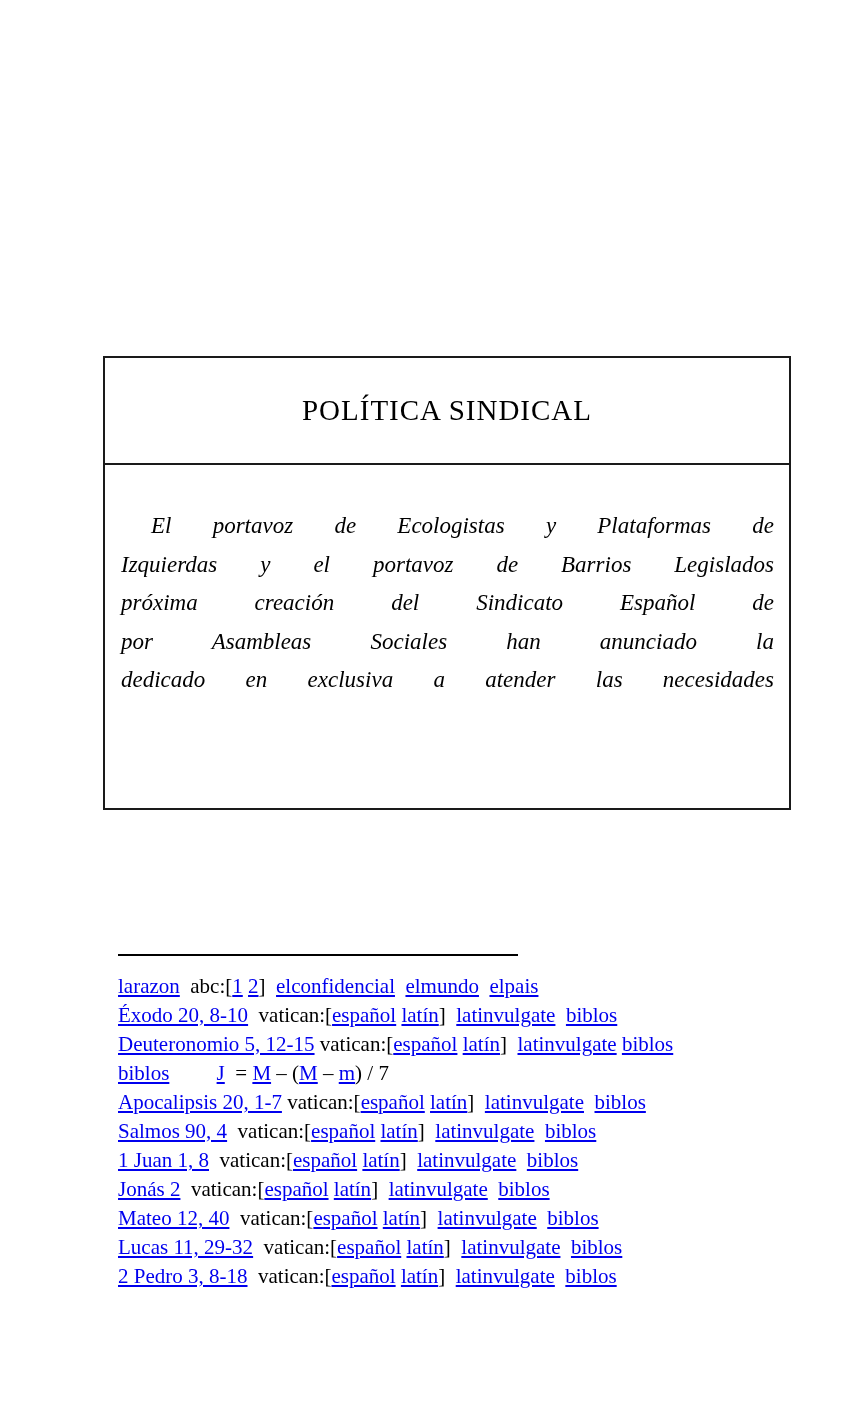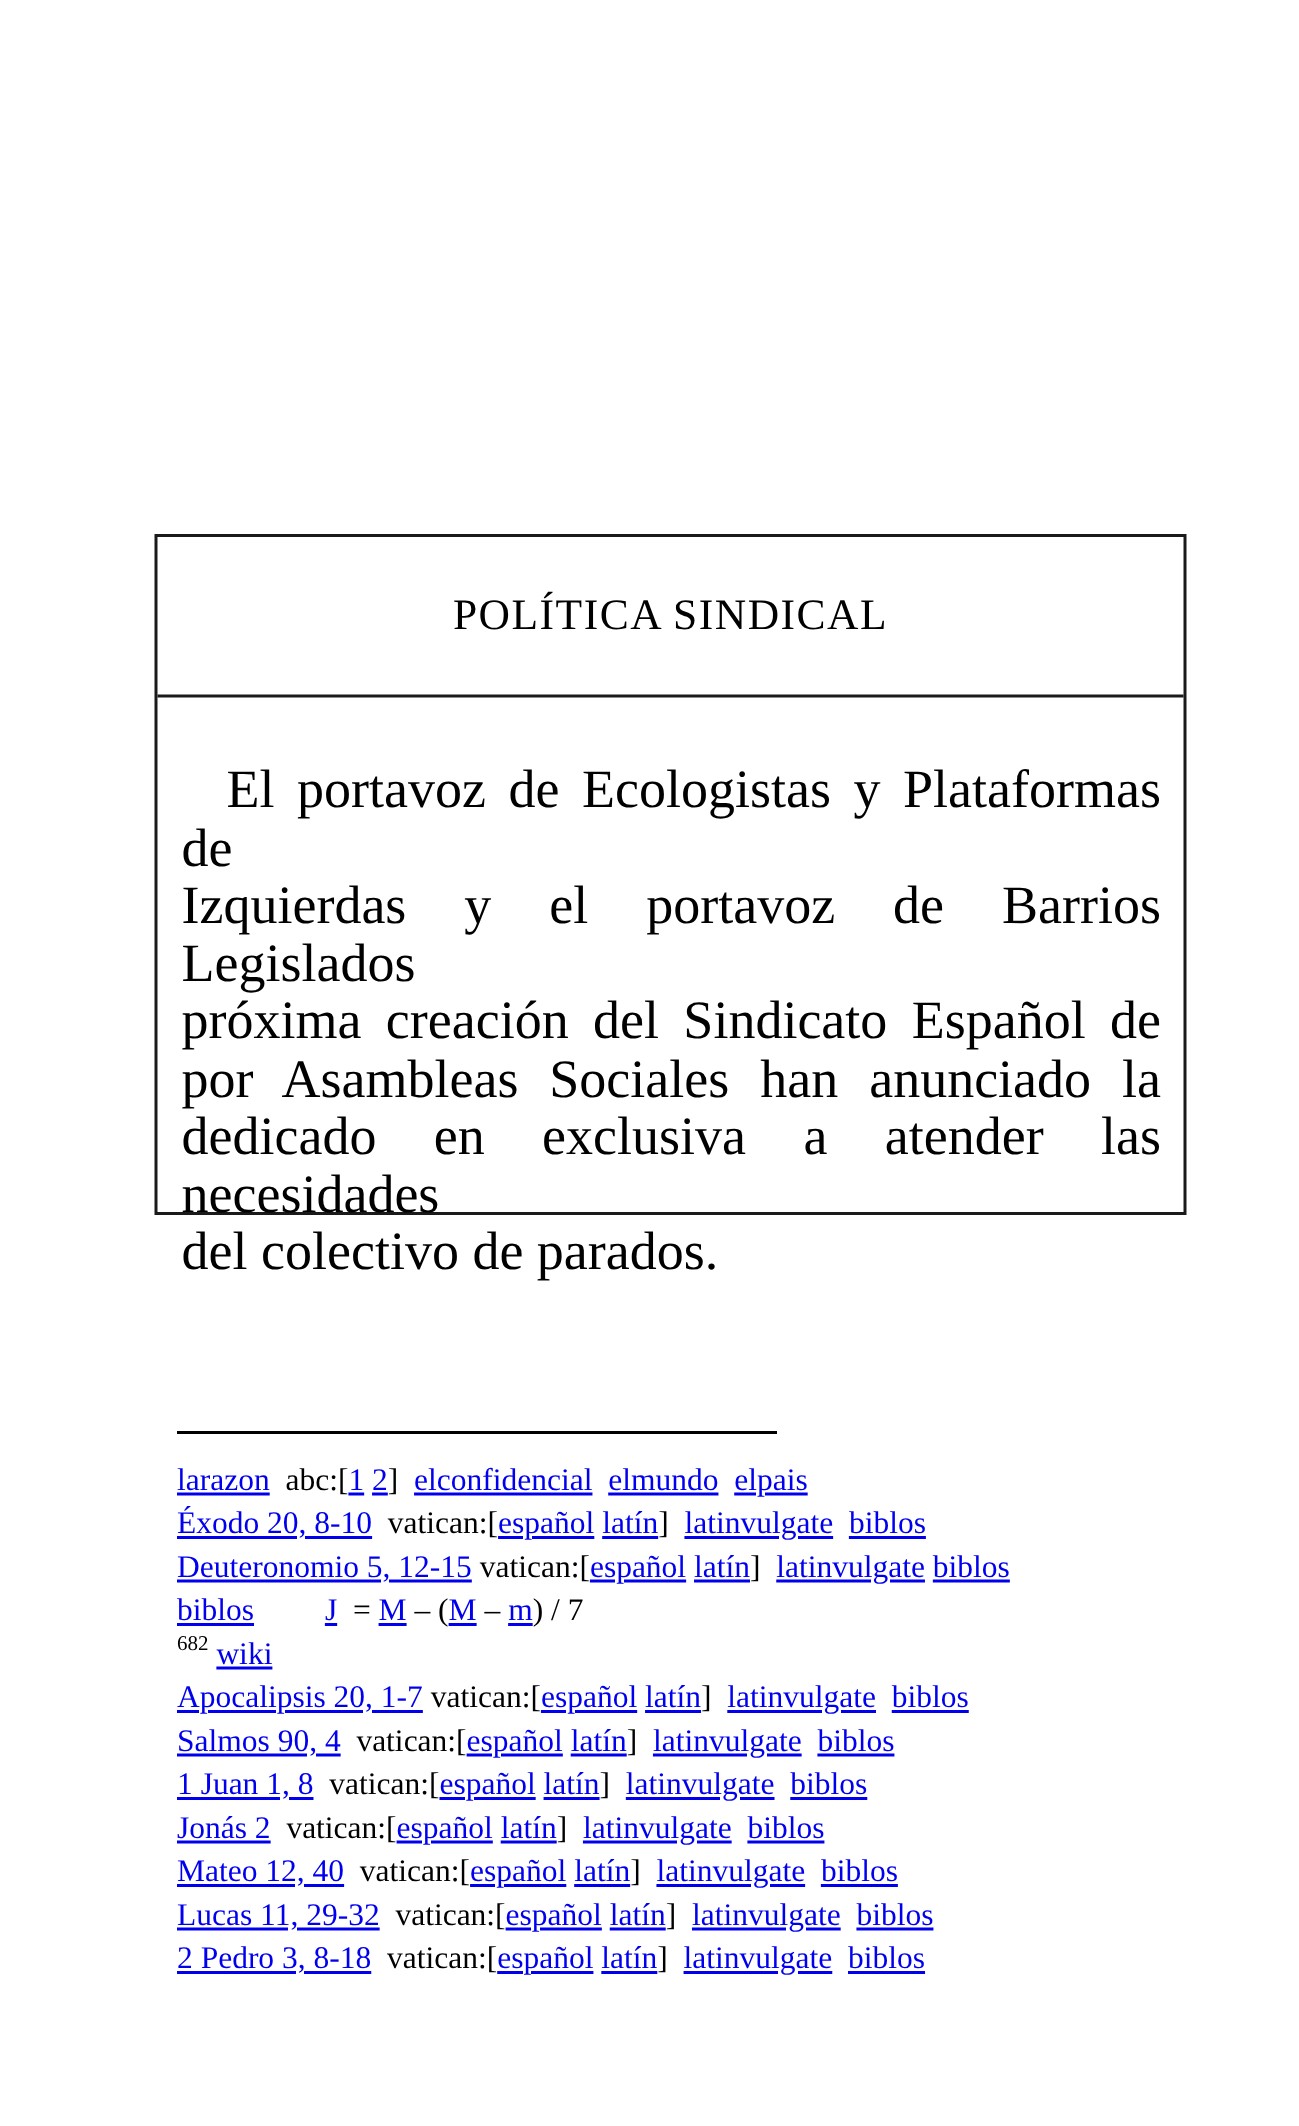--- a/index.html
+++ b/index.html
@@ -31,22 +31,23 @@
     border-bottom:2px solid var(--border-color);
     display:flex;align-items:center;justify-content:center;
   }
   .title{
     font-size:29px;
     font-weight:normal;
     letter-spacing:1px;
   }
   .body-cell{
     padding:42px 15px 0 16px;
-    font-size:36px;
+    font-size:23px;
     line-height:38.5px;
+    font-style:italic;
   }
   .body-line{
     text-align:justify;
     text-align-last:justify;
     text-justify:inter-word;
   }
   .body-line.first{ text-indent:30px; }
   .body-line.last{ text-align-last:left; }
   
   .footnote-rule{
@@ -85,32 +86,30 @@
   <section class="notice-box">
     <div class="title-cell">
       <h1 class="title">POLÍTICA SINDICAL</h1>
     </div>
     <div class="body-cell">
         <div class="body-line first">El portavoz de Ecologistas y Plataformas de</div>
         <div class="body-line">Izquierdas y el portavoz de Barrios Legislados</div>
         <div class="body-line">próxima creación del Sindicato Español de</div>
         <div class="body-line">por Asambleas Sociales han anunciado la</div>
         <div class="body-line">dedicado en exclusiva a atender las necesidades</div>
-        <div class="body-line last">del colectivo de parados.</div>
       </div>
   </section>
 
   <hr class="footnote-rule">
 
   <div class="footnotes">
       <div class="fn-line"><a href="#">larazon</a><span>  abc:[</span><a href="#">1</a><span> </span><a href="#">2</a><span>]  </span><a href="#">elconfidencial</a><span>  </span><a href="#">elmundo</a><span>  </span><a href="#">elpais</a></div>
       <div class="fn-line"><a href="#">Éxodo 20, 8-10</a><span>  vatican:[</span><a href="#">español</a><span> </span><a href="#">latín</a><span>]  </span><a href="#">latinvulgate</a><span>  </span><a href="#">biblos</a></div>
       <div class="fn-line"><a href="#">Deuteronomio 5, 12-15</a><span> vatican:[</span><a href="#">español</a><span> </span><a href="#">latín</a><span>]  </span><a href="#">latinvulgate</a><span> </span><a href="#">biblos</a></div>
       <div class="fn-line"><a href="#">biblos</a><span>         </span><a href="#">J</a><span>  = </span><a href="#">M</a><span> – (</span><a href="#">M</a><span> – </span><a href="#">m</a><span>) / 7</span></div>
-      <div class="fn-line"><sup>682</sup><span> </span><a href="#">wiki</a></div>
       <div class="fn-line"><a href="#">Apocalipsis 20, 1-7</a><span> vatican:[</span><a href="#">español</a><span> </span><a href="#">latín</a><span>]  </span><a href="#">latinvulgate</a><span>  </span><a href="#">biblos</a></div>
       <div class="fn-line"><a href="#">Salmos 90, 4</a><span>  vatican:[</span><a href="#">español</a><span> </span><a href="#">latín</a><span>]  </span><a href="#">latinvulgate</a><span>  </span><a href="#">biblos</a></div>
       <div class="fn-line"><a href="#">1 Juan 1, 8</a><span>  vatican:[</span><a href="#">español</a><span> </span><a href="#">latín</a><span>]  </span><a href="#">latinvulgate</a><span>  </span><a href="#">biblos</a></div>
       <div class="fn-line"><a href="#">Jonás 2</a><span>  vatican:[</span><a href="#">español</a><span> </span><a href="#">latín</a><span>]  </span><a href="#">latinvulgate</a><span>  </span><a href="#">biblos</a></div>
       <div class="fn-line"><a href="#">Mateo 12, 40</a><span>  vatican:[</span><a href="#">español</a><span> </span><a href="#">latín</a><span>]  </span><a href="#">latinvulgate</a><span>  </span><a href="#">biblos</a></div>
       <div class="fn-line"><a href="#">Lucas 11, 29-32</a><span>  vatican:[</span><a href="#">español</a><span> </span><a href="#">latín</a><span>]  </span><a href="#">latinvulgate</a><span>  </span><a href="#">biblos</a></div>
       <div class="fn-line"><a href="#">2 Pedro 3, 8-18</a><span>  vatican:[</span><a href="#">español</a><span> </span><a href="#">latín</a><span>]  </span><a href="#">latinvulgate</a><span>  </span><a href="#">biblos</a></div>
     </div>
 
 </div>

